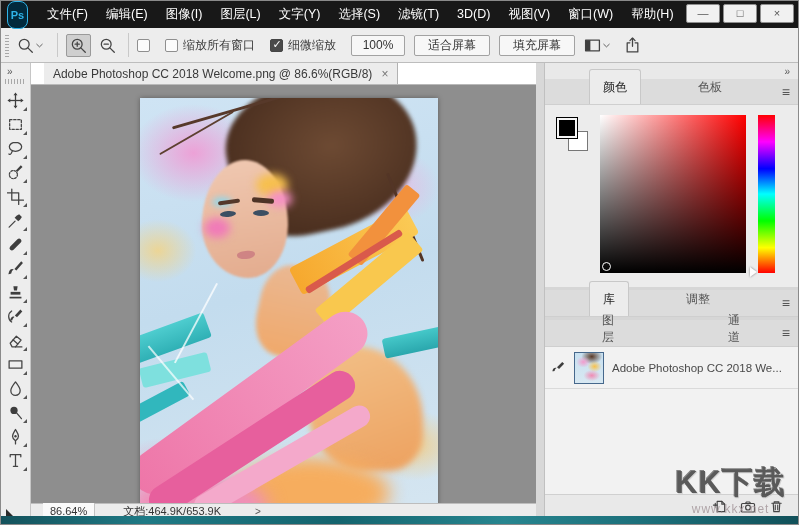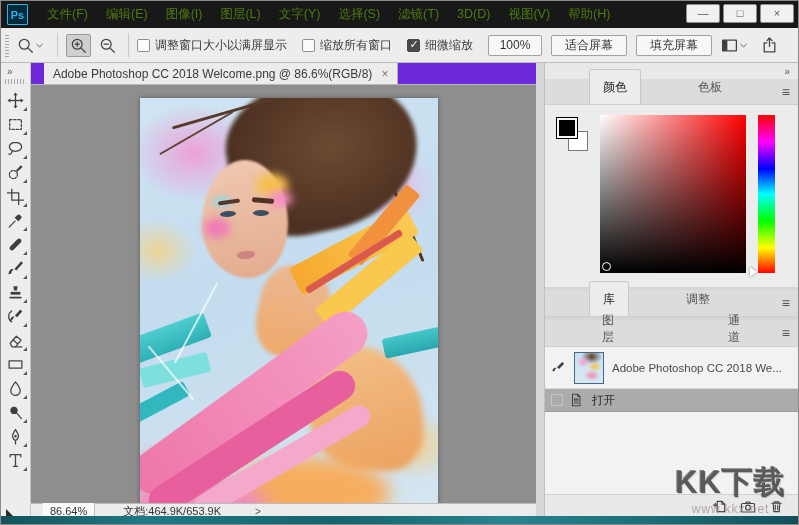--- a/index.html
+++ b/index.html
@@ -1,23 +1,23 @@
 <!DOCTYPE html>
 <html><head>
 <meta charset="utf-8">
 <style>
   *{margin:0;padding:0;box-sizing:border-box;font-family:"Liberation Sans","DejaVu Sans",sans-serif;}
   body{background:#555;}
   #app{position:relative;width:799px;height:525px;background:#ececec;overflow:hidden;border:1px solid #8a8a8a;}
 
   
   #titlebar{height:27px;background:#181818;display:flex;align-items:center;padding-left:6px;position:relative;}
-  #ps-logo{width:21px;height:21px;background:#022a3d;border:1px solid #2fb3e8;border-radius:1px;color:#2fb3e8;
+  #ps-logo{width:21px;height:28px;background:#022a3d;border:1px solid #2fb3e8;border-radius:8px;color:#2fb3e8;
     font-size:11px;font-weight:bold;display:flex;align-items:center;justify-content:center;margin-right:10px;}
-  .mitem{color:#4d7c0f;font-size:12.5px;padding:0 9px;line-height:27px;cursor:default;}
+  .mitem{color:#ffffff;font-size:12.5px;padding:0 9px;line-height:27px;cursor:default;}
   #win-controls{position:absolute;right:4px;top:3px;display:flex;gap:3px;}
   .wbtn{width:34px;height:19px;background:#f1f1f1;border:1px solid #8e8e8e;border-radius:2px;color:#555;
     font-size:11px;display:flex;align-items:center;justify-content:center;line-height:1;}
 
   
   #optionsbar{height:35px;background:#ededed;border-bottom:1px solid #bdbdbd;display:flex;align-items:center;padding:0 8px 0 4px;}
   .grip-v{width:4px;height:24px;background:repeating-linear-gradient(0deg,#a8a8a8 0 1px,transparent 1px 3px);margin-right:8px;}
   .sep{width:1px;height:24px;background:#c9c9c9;margin:0 8px;}
   .obtn{height:21px;padding:0 13px;background:#f7f7f7;border:1px solid #a2a2a2;border-radius:2px;font-size:12px;color:#333;
     display:flex;align-items:center;margin-right:9px;white-space:nowrap;}
@@ -39,21 +39,21 @@
   
   #toolbar{width:30px;background:#ededed;border-right:1px solid #c6c6c6;position:relative;display:flex;flex-direction:column;align-items:center;}
   #tb-collapse{font-size:10px;color:#555;letter-spacing:-1px;margin:3px 0 2px;align-self:flex-start;padding-left:6px;}
   .grip-h{width:20px;height:5px;background:repeating-linear-gradient(90deg,#a8a8a8 0 1px,transparent 1px 3px);margin-bottom:4px;}
   .tool{position:relative;width:26px;height:24px;display:flex;align-items:center;justify-content:center;flex:none;}
   .tool .fly{position:absolute;right:1px;bottom:1px;width:0;height:0;border-bottom:4px solid #555;border-left:4px solid transparent;}
   #tb-overflow{position:absolute;left:5px;bottom:2px;width:0;height:0;border-bottom:7px solid #2a2a2a;border-right:7px solid transparent;}
 
   
   #doccol{width:507px;display:flex;flex-direction:column;}
-  #tabbar{height:22px;background:#6d28d9;border-bottom:1px solid #b9b9b9;display:flex;align-items:stretch;padding-left:13px;}
+  #tabbar{height:22px;background:#ffffff;border-bottom:1px solid #b9b9b9;display:flex;align-items:stretch;padding-left:13px;}
   #doctab{background:#ececec;border-right:1px solid #b2b2b2;display:flex;align-items:center;padding:0 9px;font-size:12px;color:#3a3a3a;white-space:nowrap;}
   #doctab .close{color:#777;margin-left:9px;font-size:12px;}
   #canvas{flex:1;background:#8e8e8e;position:relative;overflow:hidden;}
   #statusbar{height:15px;background:#ececec;border-top:1px solid #bdbdbd;display:flex;align-items:center;font-size:11px;color:#333;}
   #zoomlevel{background:#fafafa;border-right:1px solid #c2c2c2;padding:16px 7px;margin-left:12px;height:100%;display:flex;align-items:center;}
   #docinfo{margin-left:28px;}
   #status-chevron{margin-left:34px;color:#555;font-size:10px;}
   #dockgap{width:8px;background:#d8d8d8;}
 
   
@@ -156,20 +156,21 @@
     <div id="menu-items" style="display: flex;">
         <span class="mitem">文件(F)</span>
         <span class="mitem">编辑(E)</span>
         <span class="mitem">图像(I)</span>
         <span class="mitem">图层(L)</span>
         <span class="mitem">文字(Y)</span>
         <span class="mitem">选择(S)</span>
         <span class="mitem">滤镜(T)</span>
         <span class="mitem">3D(D)</span>
         <span class="mitem">视图(V)</span>
+        <span class="mitem">窗口(W)</span>
         <span class="mitem">帮助(H)</span>
       </div>
     <div id="win-controls">
       <div class="wbtn">—</div>
       <div class="wbtn">□</div>
       <div class="wbtn">×</div>
     </div>
   </div>
 
   <div id="optionsbar">
@@ -194,21 +195,20 @@
     <div class="flat">
       <svg class="icn" viewBox="0 0 16 16" width="17" height="17">
           <circle cx="6.8" cy="6.8" r="4.6"></circle>
           <path d="M10.2 10.2L14.4 14.4" stroke-width="1.8"></path>
           <path d="M4.8 6.8h4"></path>
         </svg>
     </div>
     <div class="sep"></div>
     <div class="cbrow">
       <span class="cb"></span>
-      <span class="cblabel">调整窗口大小以满屏显示</span>
     </div>
     <div class="cbrow">
       <span class="cb"></span>
       <span class="cblabel">缩放所有窗口</span>
     </div>
     <div class="cbrow">
       <span class="cb checked"></span>
       <span class="cblabel">细微缩放</span>
     </div>
     <div class="obtn zoombox">100%</div>
@@ -453,29 +453,20 @@
 
       <div id="historybody">
         <div id="hist-snapshot" class="hrow">
           <svg class="icn" viewBox="0 0 16 16" width="15" height="15">
               <path class="f" d="M12 2l2 2-5.4 5.6-2.2-1.8z"></path>
               <path class="f" d="M6 8.6c-1.4.7-1.8 1.7-2.2 3-.7.2-1.6.4-2.4.5.5-1 .5-2.2 1.3-3 .7-.7 2.2-1.2 3.3-.5z"></path>
             </svg>
           <div id="hist-thumb"></div>
           <span class="hlabel">Adobe Photoshop CC 2018 We...</span>
         </div>
-        <div id="hist-open" class="hrow">
-          <span id="hist-cb"></span>
-          <svg class="icn" viewBox="0 0 16 16" width="14" height="14">
-              <path d="M4 1.5h6l2.5 2.5v10.5H4z"></path>
-              <path d="M10 1.5V4h2.5"></path>
-              <path d="M6 7h4.5M6 9.2h4.5M6 11.4h4.5"></path>
-            </svg>
-          <span class="hlabel">打开</span>
-        </div>
       </div>
 
       <div id="histfooter">
         <div class="hbtn">
           <svg class="icn" viewBox="0 0 16 16" width="15" height="15">
               <path d="M5.5 2.5h5l3 3v8h-8z"></path>
               <path d="M10.5 2.5v3h3"></path>
               <path d="M1.5 6.5h4M3.5 4.5v4"></path>
             </svg>
         </div>

